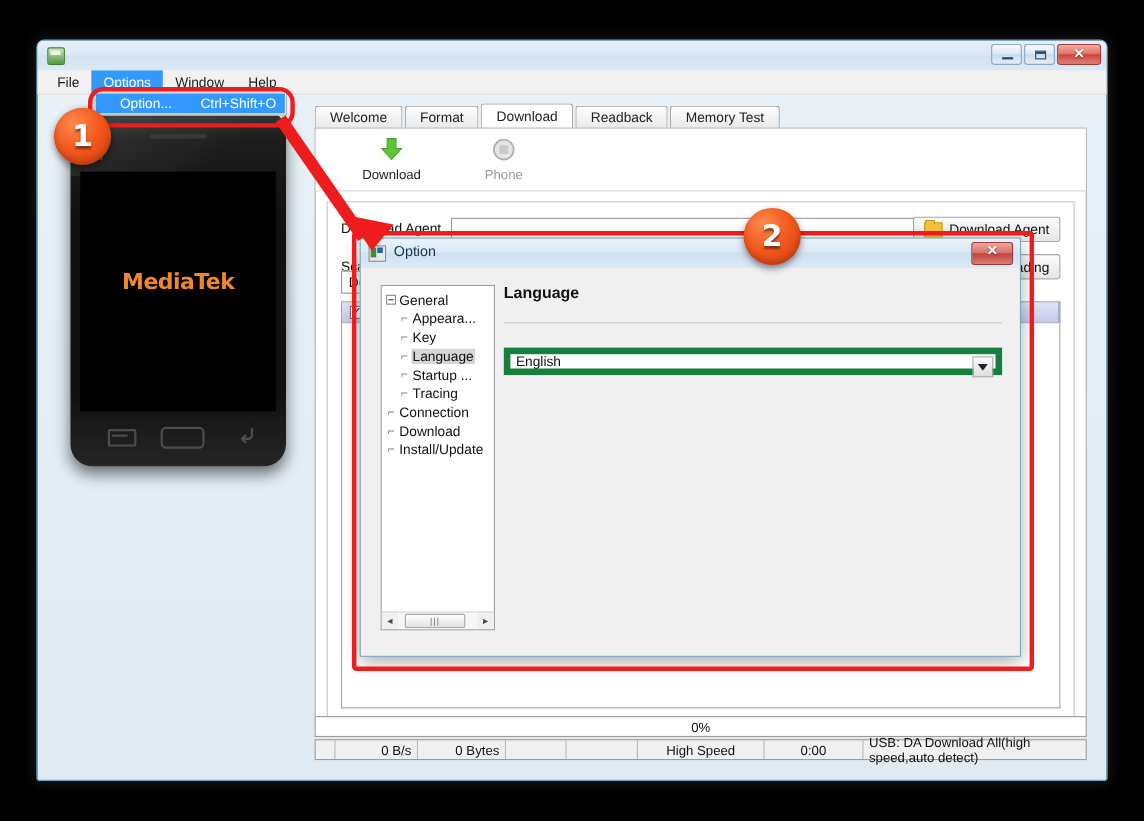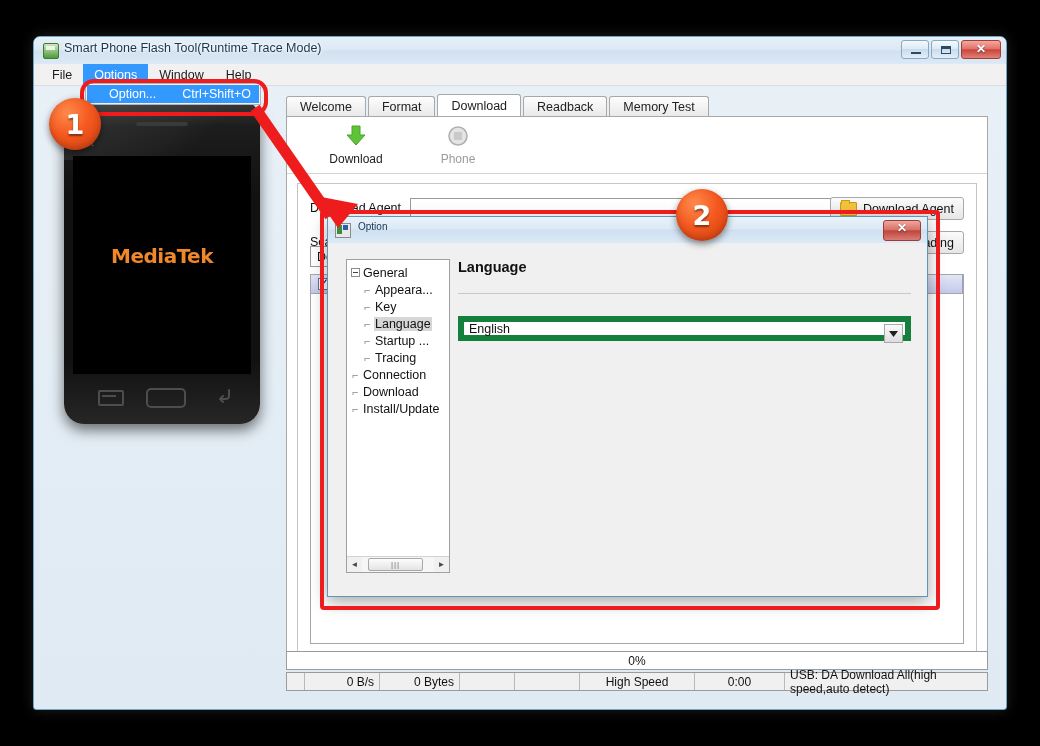--- a/index.html
+++ b/index.html
@@ -121,21 +121,21 @@
   
   .optdlg{position:absolute;left:327px;top:216px;width:601px;height:381px;
     border:1px solid #5f96b5;background:#f0f0f0;box-sizing:border-box;z-index:60;
     box-shadow:0 5px 16px rgba(0,0,0,.35);}
   .opt-title{position:relative;height:26px;
     background:linear-gradient(180deg,#e9f2fa 0%,#dbe9f6 45%,#cfe0f1 52%,#dceaf7 100%);
     border-bottom:1px solid #b8cfe0;}
   .opt-ico{position:absolute;left:7px;top:6px;width:14px;height:13px;background:#e8e8e8;border:1px solid #8b8b8b;}
   .opt-ico:after{content:"";position:absolute;left:1px;top:1px;width:5px;height:9px;background:#3d8c3d;}
   .opt-ico:before{content:"";position:absolute;left:7px;top:1px;width:5px;height:5px;background:#2c5fa8;}
-  .opt-title-text{position:absolute;left:30px;top:4px;font-size:10px;color:#15354e;}
+  .opt-title-text{position:absolute;left:30px;top:4px;font-size:13px;color:#15354e;}
   .opt-close{position:absolute;right:6px;top:3px;width:36px;height:19px;border:1px solid #9e3b36;border-radius:3px;
     background:linear-gradient(180deg,#eda79f 0%,#d9736a 45%,#c0453d 52%,#d97d74 100%);}
   .opt-close .gl-x{top:0px;font-size:12px;}
   .opt-body{position:absolute;left:0;right:0;top:26px;bottom:0;background:#f0f0f0;}
 
   .tree{position:absolute;left:18px;top:16px;width:100px;width:104px;height:314px;
     border:1px solid #a0a0a0;background:#fff;box-sizing:border-box;overflow:hidden;}
   .tree-inner{position:absolute;left:0;top:0;right:0;bottom:16px;padding:4px 0 0 2px;}
   .tnode{height:17px;display:flex;align-items:center;font-size:12.5px;color:#111;position:relative;white-space:nowrap;}
   .tnode .tw{width:13px;display:flex;align-items:center;justify-content:center;flex:none;}
@@ -176,21 +176,20 @@
 </style>
 </head>
 <body>
 
 <div id="root">
 
   <div class="window">
 
     <div class="titlebar">
       <div class="title-icon"></div>
-      <div class="title-text">Smart Phone Flash Tool(Runtime Trace Mode)</div>
       <div class="winbtns">
         <div class="wbtn">
             <span class="gl-min"></span>
           </div>
         <div class="wbtn">
             <span class="gl-max"></span>
           </div>
         <div class="wbtn close">
             <span class="gl-x">✕</span>
           </div>

